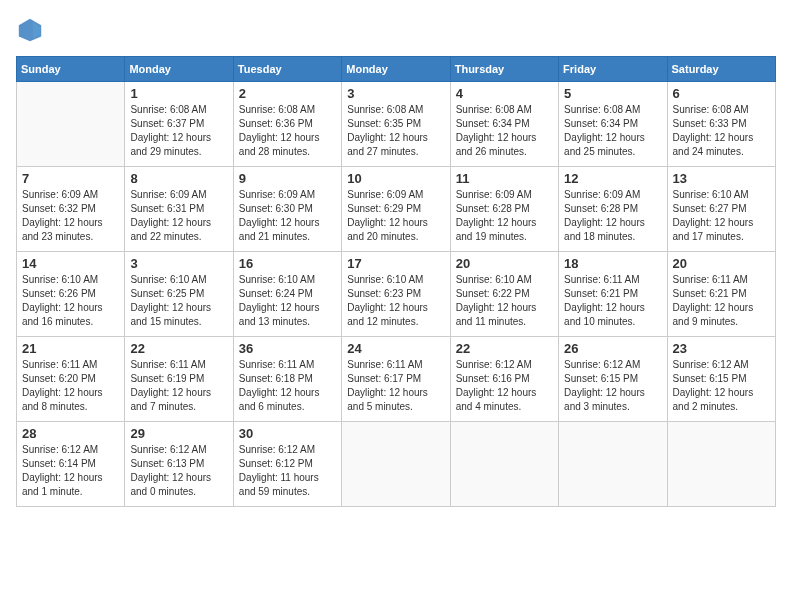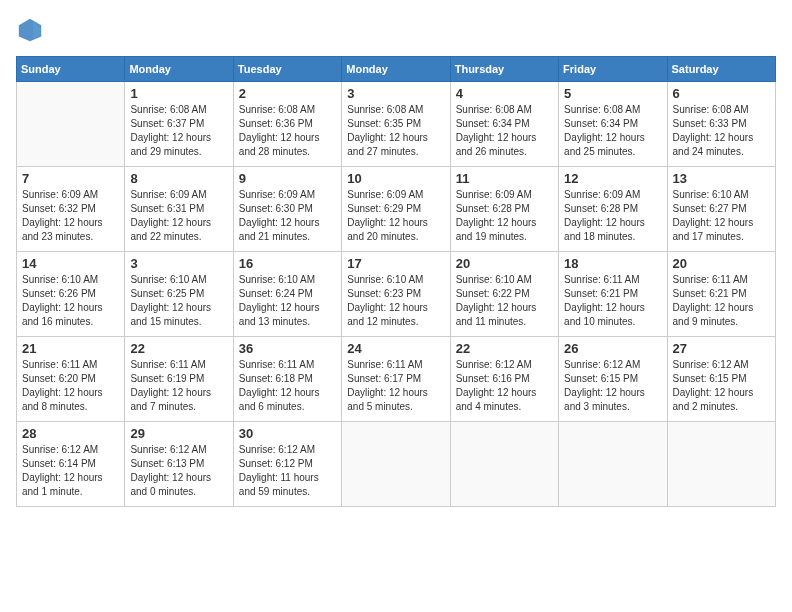--- a/index.html
+++ b/index.html
@@ -298,21 +298,21 @@
 and 4 minutes.</div>
         </td>
         <td>
           <span class="day-num">26</span>
           <div class="day-info" style="white-space: pre-line;">Sunrise: 6:12 AM
 Sunset: 6:15 PM
 Daylight: 12 hours
 and 3 minutes.</div>
         </td>
         <td>
-          <span class="day-num">27</span>
+          <span class="day-num">23</span>
           <div class="day-info" style="white-space: pre-line;">Sunrise: 6:12 AM
 Sunset: 6:15 PM
 Daylight: 12 hours
 and 2 minutes.</div>
         </td>
       </tr>
       <tr>
         <td>
           <span class="day-num">28</span>
           <div class="day-info" style="white-space: pre-line;">Sunrise: 6:12 AM

